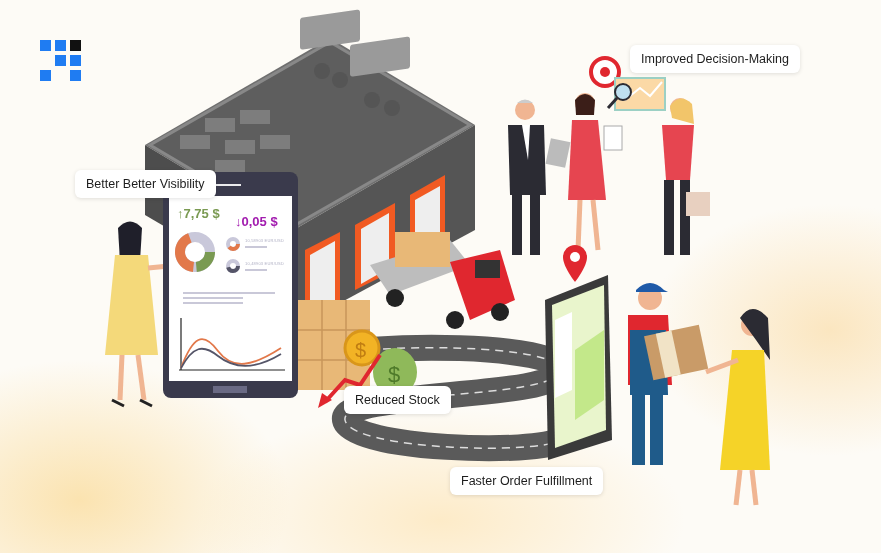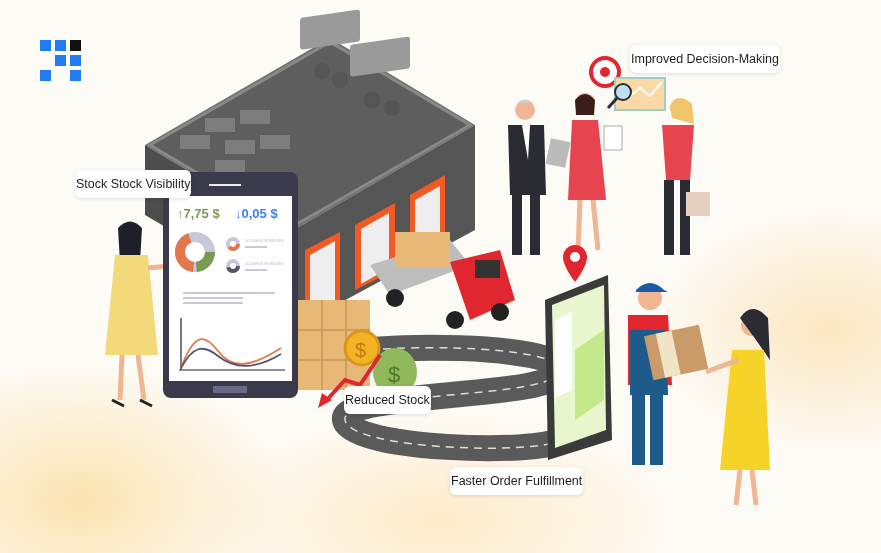--- a/index.html
+++ b/index.html
@@ -6,27 +6,27 @@
   body{width:881px;height:553px;overflow:hidden;position:relative;font-family:"Liberation Sans",sans-serif;
     background:
       radial-gradient(ellipse 300px 200px at 80px 500px, #fbe3b0 0%, rgba(251,227,176,0) 70%),
       radial-gradient(ellipse 260px 180px at 830px 330px, #fbe6c0 0%, rgba(251,230,192,0) 70%),
       radial-gradient(ellipse 350px 160px at 440px 520px, #fdebc8 0%, rgba(253,235,200,0) 70%),
       #fdfbf6;}
   .abs{position:absolute;}
   .logo{left:40px;top:40px;width:42px;height:42px;}
   .logo span{position:absolute;width:11px;height:11px;background:#1f7cf2;}
   .label{position:absolute;background:#fff;border-radius:6px;box-shadow:0 1px 4px rgba(0,0,0,0.12);
-    font-size:12.5px;color:#1d1d1d;padding:0 1px;height:28px;line-height:28px;white-space:nowrap;}
+    font-size:12.5px;color:#1d1d1d;padding:0 11px;height:28px;line-height:28px;white-space:nowrap;}
   .scene{left:0;top:0;width:881px;height:553px;}
   .tablet{left:163px;top:172px;width:135px;height:226px;background:#3a3a4c;border-radius:8px;}
   .tablet-screen{position:absolute;left:6px;top:24px;width:123px;height:185px;background:#fff;text-align:center;}
   .tablet-bar{position:absolute;left:50px;top:214px;width:34px;height:7px;background:#6a6a84;}
   .stat-up{position:absolute;left:8px;top:10px;font-size:13px;font-weight:bold;color:#7a9a52;}
-  .stat-down{position:absolute;left:66px;top:10px;font-size:13px;font-weight:bold;color:#3b82f6;}
+  .stat-down{position:absolute;left:66px;top:18px;font-size:13px;font-weight:bold;color:#a21caf;}
   .hline{position:absolute;height:2px;background:#c9c8d8;}
   .mini-text{position:absolute;font-size:4px;color:#b0b0c4;letter-spacing:0.2px;}
 </style>
 </head>
 <body>
 
 <div class="abs logo">
   <span style="left:0;top:0"></span>
   <span style="left:15px;top:0"></span>
   <span style="left:30px;top:0;background:#111"></span>
@@ -207,15 +207,15 @@
       <line x1="8" y1="2" x2="8" y2="54" stroke="#222" stroke-width="1.2"></line>
       <line x1="6" y1="54" x2="112" y2="54" stroke="#222" stroke-width="1.2"></line>
       <path d="M8 52 C 20 20, 30 15, 45 35 S 80 50, 108 32" fill="none" stroke="#e2784a" stroke-width="1.8"></path>
       <path d="M8 52 C 20 30, 30 28, 45 40 S 80 55, 108 38" fill="none" stroke="#555568" stroke-width="1.8"></path>
     </svg>
   </div>
   <div class="tablet-bar"></div>
 </div>
 
 <div class="label" style="left:630px;top:45px">Improved Decision-Making</div>
-<div class="label" style="left:75px;top:170px">Stock Stock Visibility</div>
+<div class="label" style="left:75px;top:170px">Better Better Visibility</div>
 <div class="label" style="left:344px;top:386px">Reduced  Stock</div>
 <div class="label" style="left:450px;top:467px">Faster Order Fulfillment</div>
 
 </body></html>

